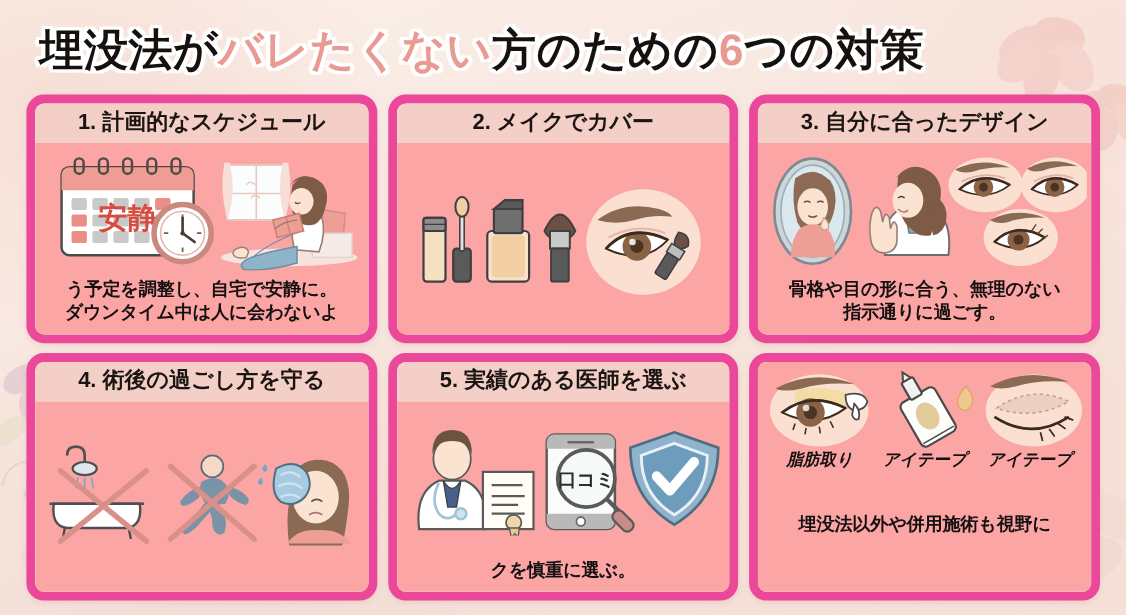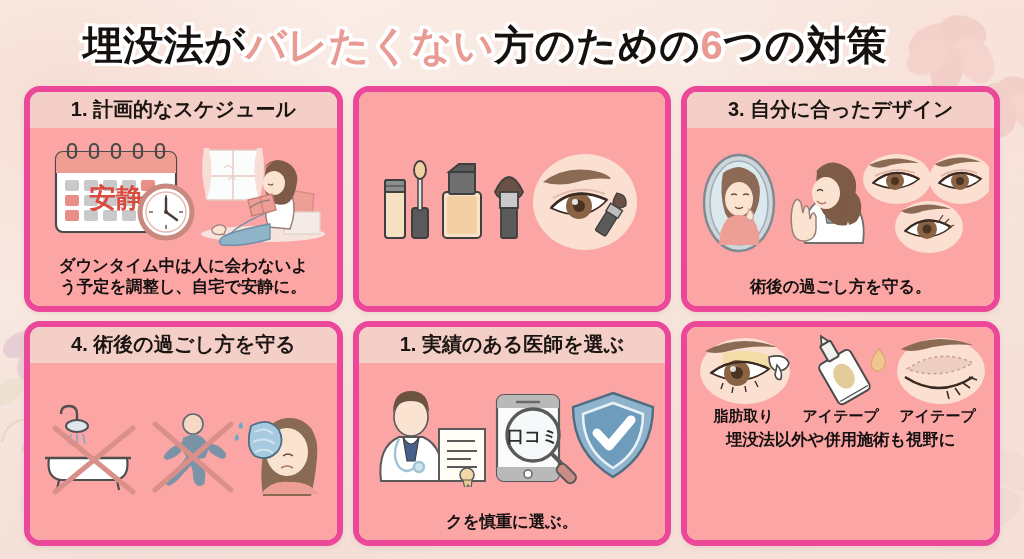--- a/index.html
+++ b/index.html
@@ -16,58 +16,58 @@
     background:
       radial-gradient(ellipse 420px 300px at 6% 18%, #f6ded4 0%, rgba(246,222,212,0) 70%),
       radial-gradient(ellipse 380px 320px at 97% 10%, #f8e2db 0%, rgba(248,226,219,0) 72%),
       radial-gradient(ellipse 500px 360px at 20% 92%, #f3ddd6 0%, rgba(243,221,214,0) 70%),
       radial-gradient(ellipse 460px 300px at 88% 88%, #f6e0d9 0%, rgba(246,224,217,0) 70%),
       linear-gradient(160deg,#fbf0ea 0%,#f7e6de 45%,#f4ded5 100%);
   }
   
   #title-bar{
     position:absolute;left:0;top:14px;width:876px;height:62px;z-index:5;
-    display:flex;align-items:center;justify-content:center;padding-left:47px;
+    display:flex;align-items:center;justify-content:center;
   }
   #title-text{
     font-size:40px;font-weight:bold;letter-spacing:.5px;
     color:#15110f;white-space:nowrap;
     text-shadow:
       -3px -3px 0 #fff, 3px -3px 0 #fff, -3px 3px 0 #fff, 3px 3px 0 #fff,
       -3px 0 0 #fff, 3px 0 0 #fff, 0 -3px 0 #fff, 0 3px 0 #fff,
       -4px 0 0 #fff, 4px 0 0 #fff;
   }
   #title-text .hl{color:#e99a92;}
   
   #grid{
     position:absolute;left:24px;top:86px;width:976px;height:460px;z-index:4;
     display:grid;grid-template-columns:repeat(3,1fr);grid-template-rows:repeat(2,1fr);
     column-gap:10px;row-gap:9px;
   }
   .card{
-    background:#ffffff;border:6px solid #ec4899;border-radius:16px;
+    background:#ffffff;border:8px solid #ec4899;border-radius:16px;
     overflow:hidden;display:flex;flex-direction:column;
     box-shadow:0 2px 5px rgba(180,130,120,.16);
   }
   .card-head{
     background:#f3cfc8;color:#1b1512;
     font-size:20px;font-weight:bold;text-align:center;
     padding:6px 2px 7px;line-height:1.15;white-space:nowrap;
   }
   .card-body{flex:1;display:flex;flex-direction:column;background:#fca5a5;}
   .illus{flex:1;display:flex;align-items:center;justify-content:center;padding:2px 4px 0;}
   .illus svg{display:block;}
   .caption{
     font-size:16.5px;font-weight:bold;color:#141010;text-align:center;
     line-height:1.28;padding:1px 6px 8px;letter-spacing:-.2px;
   }
   .caption .l{display:block;}
   .sublabels{
     display:flex;justify-content:space-around;align-items:center;
-    font-size:15px;font-weight:bold;color:#141010;padding:0 8px 1px;
+    font-size:15px;font-weight:bold;color:#141010;padding:0 8px 1px;font-style:italic;
   }
   .sublabels span{flex:1;text-align:center;}
 </style>
 </head>
 <body>
 
 <div id="bg">
   <div class="wash"></div>
   <svg width="1024" height="559" style="position:absolute;inset:0">
 
@@ -191,27 +191,28 @@
             <path d="M236,72 q-32,12 -44,24" stroke="#6d8ea3" stroke-width="1.2" fill="none"></path>
             <path d="M186,96 q-10,2 -12,-3 q-1,-4 6,-6 q6,-1 8,4 z" fill="#fbe3d2" stroke="#9a7f78" stroke-width="1.3"></path>
 
             <path d="M210,62 l24,-6 l4,16 l-24,6 z" fill="#ee9f95" stroke="#c97f75" stroke-width="1.4"></path>
             <line x1="222" y1="59" x2="226" y2="76" stroke="#c97f75" stroke-width="1.2"></line>
             <path d="M232,62 q-14,2 -20,8" stroke="#9a7f78" stroke-width="1.4" fill="none"></path>
           </g>
         </svg>
       </div>
       <div class="caption">
+        <span class="l">う予定を調整し、自宅で安静に。</span>
         <span class="l">ダウンタイム中は人に会わないよ</span>
-        <span class="l">う予定を調整し、自宅で安静に。</span>
       </div>
     </div>
   </div>
 
   <div class="card">
+    <div class="card-head">2. メイクでカバー</div>
     <div class="card-body">
       <div class="illus">
         <svg width="290" height="108" viewBox="0 0 290 108">
 
           <g>
             <rect x="18" y="34" width="20" height="58" rx="3" fill="#f6e0c2" stroke="#3f3f3f" stroke-width="2"></rect>
             <rect x="18" y="34" width="20" height="12" rx="2" fill="#8d8d8d" stroke="#3f3f3f" stroke-width="2"></rect>
             <line x1="18" y1="40" x2="38" y2="40" stroke="#3f3f3f" stroke-width="1.2"></line>
             <rect x="45" y="62" width="16" height="30" rx="3" fill="#5a5a5a" stroke="#3f3f3f" stroke-width="2"></rect>
             <rect x="51" y="28" width="4" height="36" fill="#e3e3e3" stroke="#3f3f3f" stroke-width="1.4"></rect>
@@ -317,21 +318,22 @@
               <g stroke="#5a4034" stroke-width="1.2">
                 <line x1="10" y1="-6" x2="14" y2="-12"></line>
                   <line x1="15" y1="-3" x2="20" y2="-8"></line>
                 <line x1="19" y1="1" x2="25" y2="-2"></line>
               </g>
             </g>
           </g>
         </svg>
       </div>
       <div class="caption">
-        <span class="l">術後の過ごし方を守る。</span>
+        <span class="l">骨格や目の形に合う、無理のない</span>
+        <span class="l">指示通りに過ごす。</span>
       </div>
     </div>
   </div>
 
   <div class="card">
     <div class="card-head">4. 術後の過ごし方を守る</div>
     <div class="card-body">
       <div class="illus">
         <svg width="292" height="100" viewBox="0 0 292 100">
 
@@ -379,21 +381,21 @@
 
             <path d="M204,20 q4,5 0,7 q-5,-2 0,-7z" fill="#6ea8c8"></path>
             <path d="M200,32 q4,5 0,7 q-5,-2 0,-7z" fill="#6ea8c8"></path>
           </g>
         </svg>
       </div>
     </div>
   </div>
 
   <div class="card">
-    <div class="card-head">1. 実績のある医師を選ぶ</div>
+    <div class="card-head">5. 実績のある医師を選ぶ</div>
     <div class="card-body">
       <div class="illus">
         <svg width="290" height="100" viewBox="0 0 290 100">
 
           <g>
             <path d="M14,94 q-4,-34 18,-44 l24,0 q22,10 18,44 z" fill="#ffffff" stroke="#5a5a5a" stroke-width="2"></path>
             <path d="M36,50 q8,14 16,0 l-4,24 l-8,0z" fill="#46618a" stroke="#3f3f3f" stroke-width="1.2"></path>
             <ellipse cx="44" cy="30" rx="17" ry="19" fill="#fbe3d2" stroke="#5a5a5a" stroke-width="1.6"></ellipse>
             <path d="M26,26 q0,-22 18,-22 q18,0 18,22 q-4,-12 -18,-12 q-14,0 -18,12z" fill="#6b5241"></path>
             <g stroke="#9fc4d8" stroke-width="2.4" fill="none">
@@ -484,19 +486,19 @@
                 <line x1="276" y1="46" x2="284" y2="49"></line>
             </g>
           </g>
         </svg>
       </div>
       <div class="sublabels">
         <span>脂肪取り</span>
         <span>アイテープ</span>
         <span>アイテープ</span>
       </div>
-      <div class="caption" style="padding-top:2px;">
+      <div class="caption" style="padding-top:2px;margin-top:36px;">
         <span class="l">埋没法以外や併用施術も視野に</span>
       </div>
     </div>
   </div>
 
 </div>
 
 </body></html>

